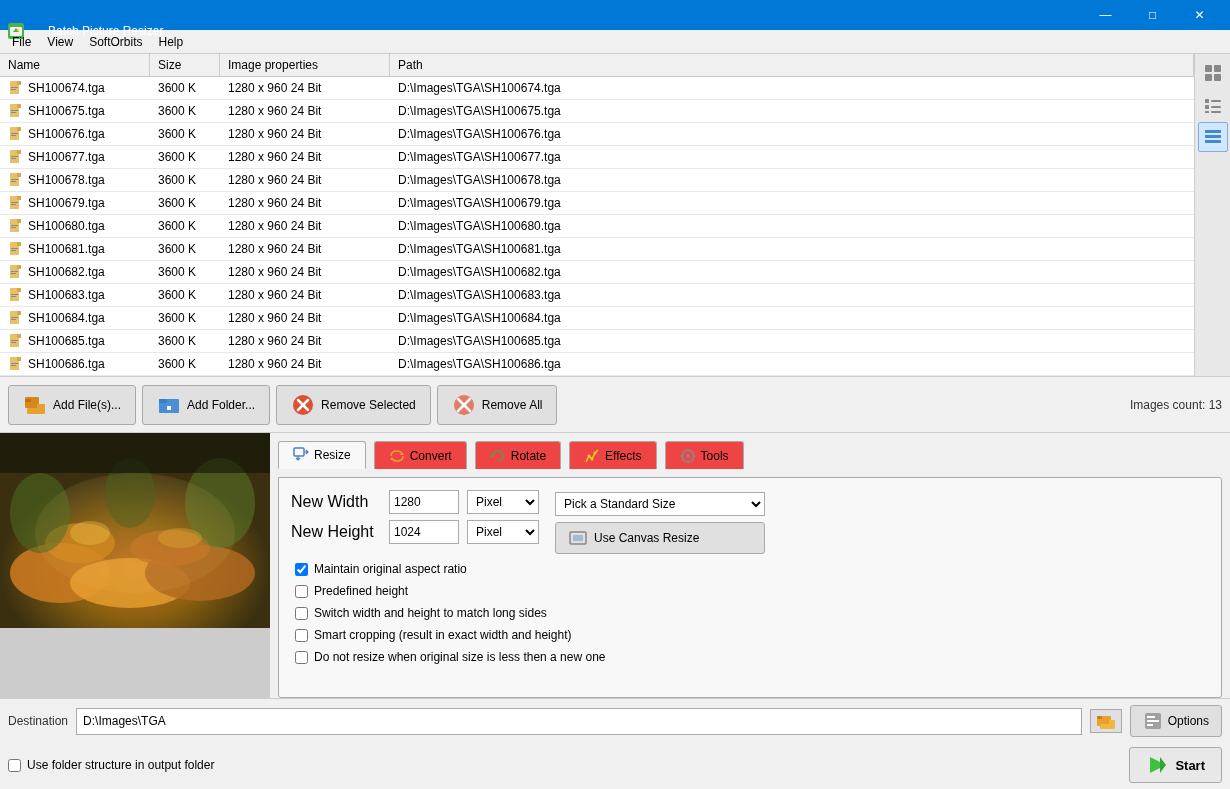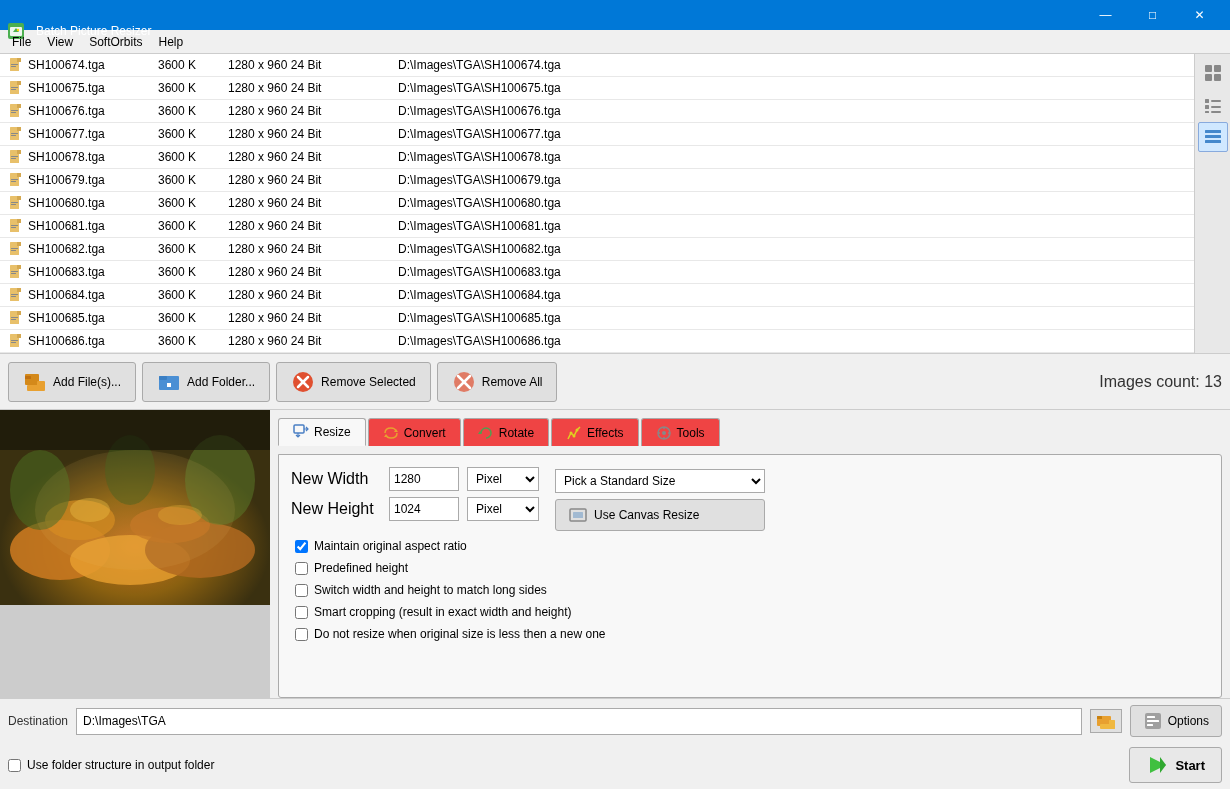--- a/index.html
+++ b/index.html
@@ -8,21 +8,21 @@
     
     .title-bar {
       background: #0078d7;
       color: white;
       height: 30px;
       display: flex;
       align-items: center;
       padding: 0 8px;
       justify-content: space-between;
     }
-    .title-bar-left { display: flex; align-items: center; gap: 12px; margin-top: 32px; }
+    .title-bar-left { display: flex; align-items: center; gap: 24px; margin-top: 32px; }
     .title-bar-icon { width: 16px; height: 16px; background: #4caf50; border-radius: 2px; display: flex; align-items: center; justify-content: center; }
     .title-bar-title { font-size: 12px; }
     .title-bar-controls { display: flex; gap: 2px; }
     .title-bar-btn { width: 45px; height: 30px; background: transparent; border: none; color: white; cursor: pointer; font-size: 12px; display: flex; align-items: center; justify-content: center; }
 
     
     .menu-bar {
       background: #f0f0f0;
       height: 24px;
       display: flex;
@@ -129,21 +129,21 @@
       gap: 6px;
       padding: 6px 14px;
       background: #e0e0e0;
       border: 1px solid #aaa;
       border-radius: 3px;
       cursor: pointer;
       font-size: 12px;
       height: 40px;
     }
     .btn-icon { width: 24px; height: 24px; }
-    .images-count { margin-left: auto; font-size: 16px; color: #333; }
+    .images-count { margin-left: auto; font-size: 12px; color: #333; }
 
     
     .bottom-section {
       display: flex;
       flex: 1;
       overflow: hidden;
     }
     .preview-panel {
       width: 270px;
       flex-shrink: 0;
@@ -172,21 +172,21 @@
     
     .tabs-area {
       flex: 1;
       display: flex;
       flex-direction: column;
       background: #f0f0f0;
       padding: 8px 8px 0 8px;
     }
     .tabs-row {
       display: flex;
-      gap: 2px;
+      gap: 8px;
       margin-bottom: 8px;
     }
     .tab {
       display: flex;
       align-items: center;
       gap: 5px;
       padding: 5px 14px;
       background: #ef4444;
       border: 1px solid #aaa;
       border-bottom: none;
@@ -336,20 +336,26 @@
   <span class="menu-item">File</span>
   <span class="menu-item">View</span>
   <span class="menu-item">SoftOrbits</span>
   <span class="menu-item">Help</span>
 </div>
 
 <div class="main">
 
   <div class="file-list-container">
     <div class="file-list">
+      <div class="file-list-header">
+        <div class="col-header col-name">Name</div>
+        <div class="col-header col-size">Size</div>
+        <div class="col-header col-props">Image properties</div>
+        <div class="col-header col-path">Path</div>
+      </div>
       <div id="file-rows-container">
           <div class="file-row">
       <div class="file-cell cell-name">
         <svg class="file-icon" viewBox="0 0 16 16">
           <rect x="2" y="1" width="9" height="13" rx="0.5" fill="#e8c06a"></rect>
           <polygon points="9,1 13,5 9,5" fill="#c89840"></polygon>
           <rect x="9" y="1" width="4" height="4" rx="0" fill="#d4a850"></rect>
           <rect x="3" y="7" width="7" height="1" rx="0.3" fill="#888"></rect>
           <rect x="3" y="9" width="5" height="1" rx="0.3" fill="#888"></rect>
         </svg>

